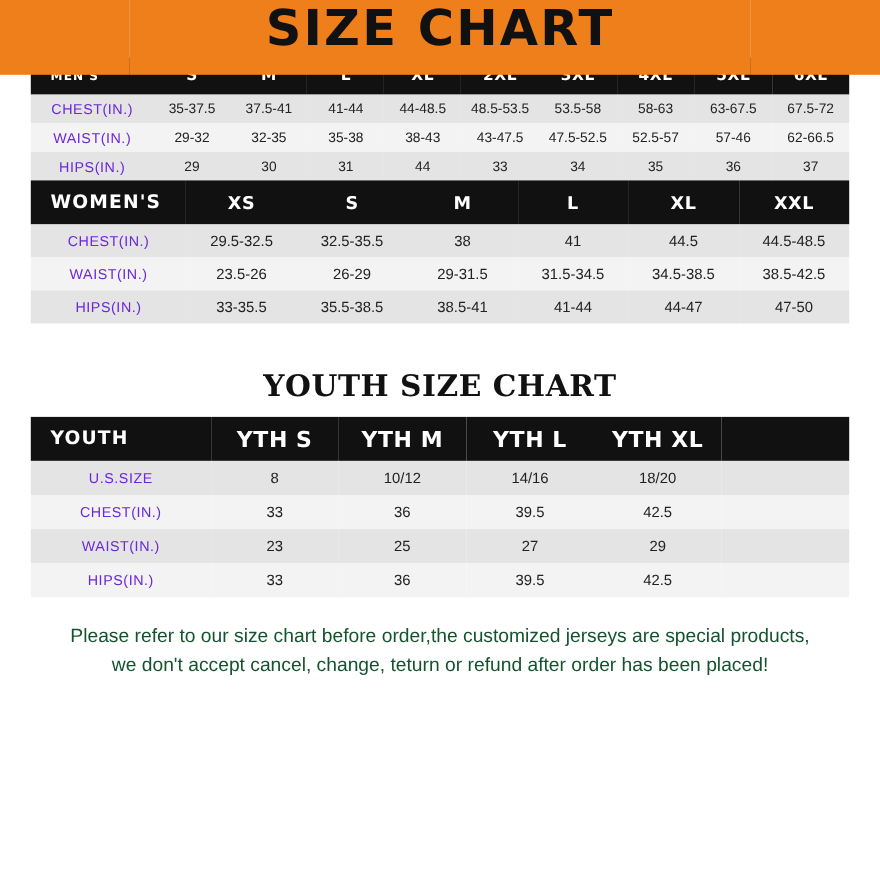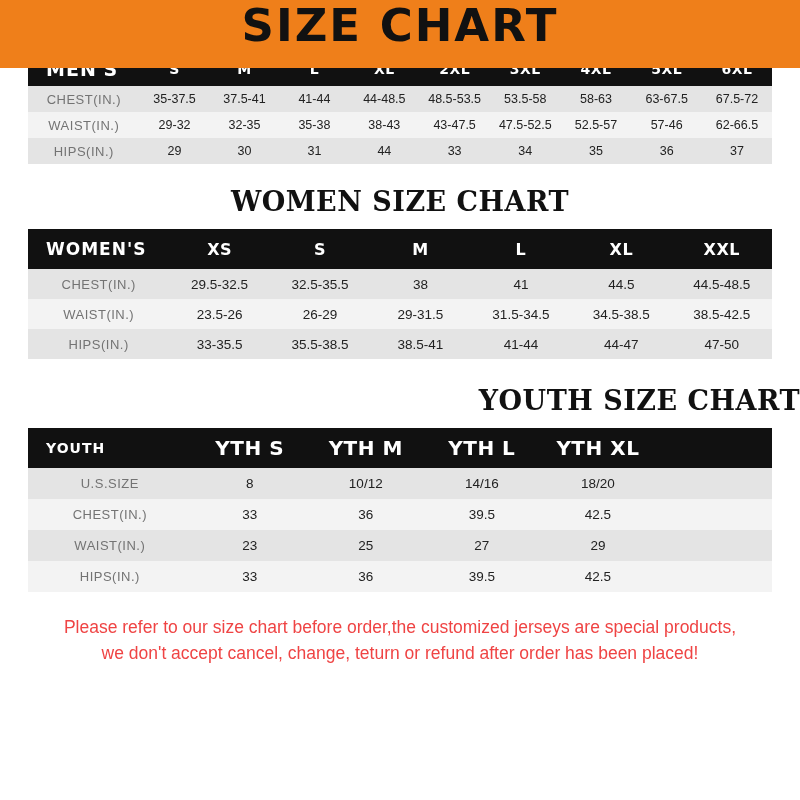--- a/index.html
+++ b/index.html
@@ -59,21 +59,21 @@
   .section-title {
     text-align: center;
     font-family: "DejaVu Serif", serif;
     font-weight: bold;
     font-size: 27px;
     color: #111111;
     letter-spacing: 0.5px;
   }
   .st-man    { margin-top: 18px; margin-bottom: 12px; }
   .st-women  { margin-top: 22px; margin-bottom: 12px; }
-  .st-youth  { margin-top: 26px; margin-bottom: 12px; text-align: right; }
+  .st-youth  { margin-top: 42px; margin-bottom: 12px; }
 
   
   .tbl-wrap { padding: 0 28px; }
   table.size {
     width: 100%;
     border-collapse: collapse;
     table-layout: fixed;
   }
   table.size th, table.size td {
     text-align: center;
@@ -88,46 +88,46 @@
   }
   table.size thead th {
     color: #ffffff;
     font-weight: bold;
     font-size: 14px;
     height: 34px;
     font-family: "DejaVu Sans", sans-serif;
     letter-spacing: 0.5px;
   }
   table.size thead th.rowlabel {
-    font-size: 19px;
+    font-size: 11px;
     text-align: left;
     padding-left: 18px;
     letter-spacing: 1px;
   }
   table.size tbody tr.odd  { background: #e4e4e4; }
   table.size tbody tr.even { background: #f3f3f3; }
   table.size tbody td.rowlabel {
     font-size: 13px;
     letter-spacing: 0.5px;
-    color: #737373;
+    color: #6d28d9;
   }
   
   table.size.women th, table.size.women td { height: 30px; font-size: 13.5px; }
   table.size.women thead th { height: 40px; font-size: 16px; }
   table.size.women thead th.rowlabel { font-size: 17px; }
   table.size.youth th, table.size.youth td { height: 31px; font-size: 13.5px; }
   table.size.youth thead th { height: 40px; font-size: 20px; }
-  table.size.youth thead th.rowlabel { font-size: 14px; }
+  table.size.youth thead th.rowlabel { font-size: 17px; }
 
   
   .note {
     margin-top: 22px;
     padding: 0 22px;
     text-align: center;
-    color: #ef4444;
+    color: #14532d;
     font-size: 17.5px;
     line-height: 26px;
     font-family: "Liberation Sans", sans-serif;
   }
   .note div { white-space: nowrap; }
 </style>
 </head>
 <body>
 
 <div id="page">
@@ -189,21 +189,20 @@
           <td>33</td>
           <td>34</td>
           <td>35</td>
           <td>36</td>
           <td>37</td>
         </tr>
       </tbody>
     </table>
   </div>
 
-  <div class="section-title st-women">WOMEN SIZE CHART</div>
   <div class="tbl-wrap">
     <table class="size women">
       <thead>
         <tr>
           <th class="rowlabel" style="width:19%">WOMEN'S</th>
           <th style="width:13.5%">XS</th>
           <th style="width:13.5%">S</th>
           <th style="width:13.5%">M</th>
           <th style="width:13.5%">L</th>
           <th style="width:13.5%">XL</th>

